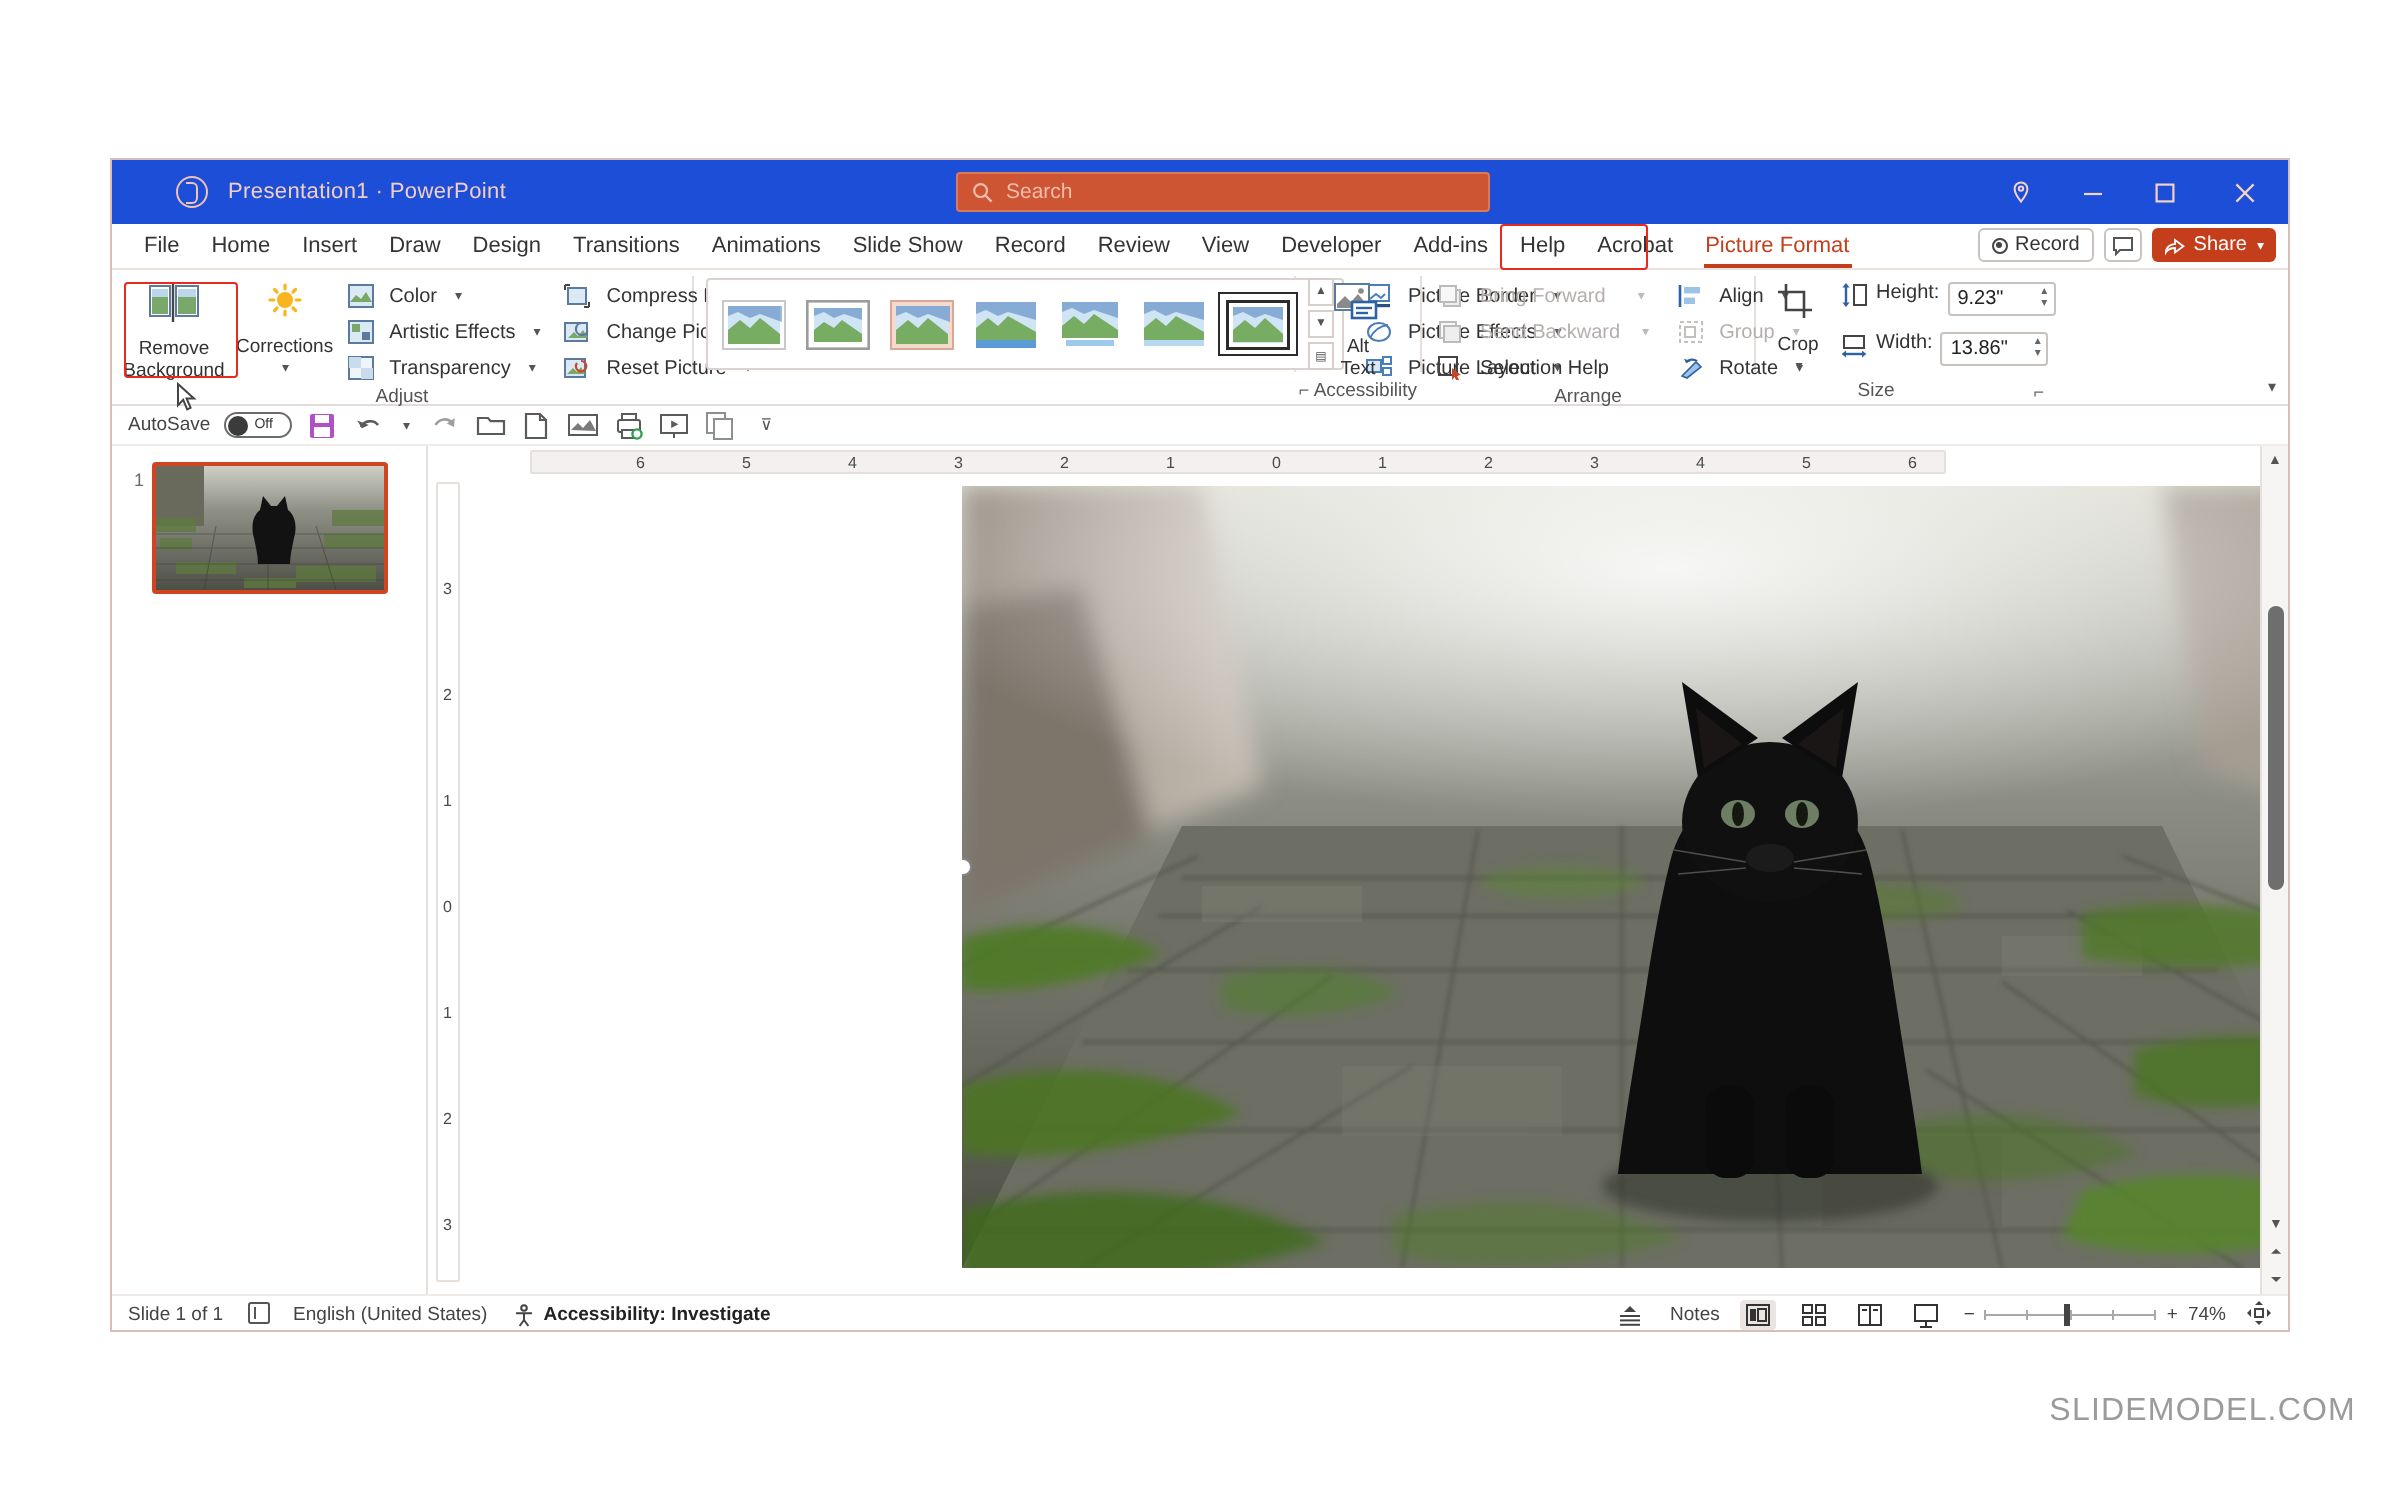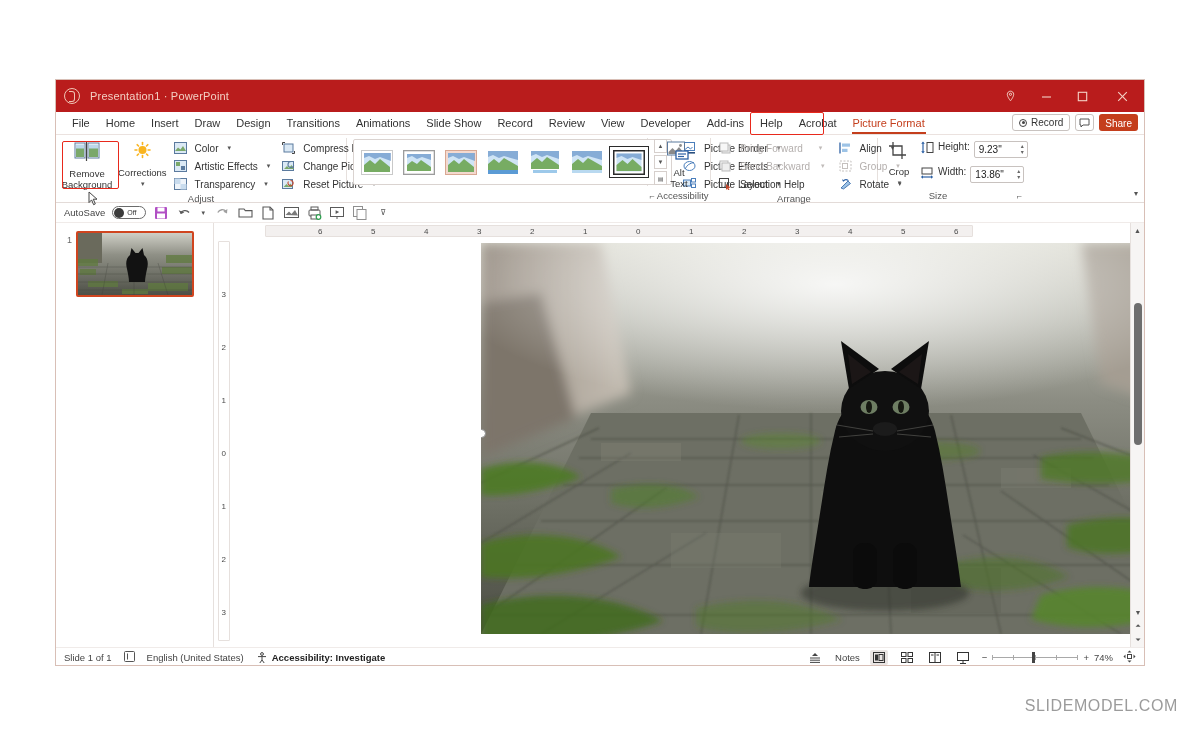--- a/index.html
+++ b/index.html
@@ -16,22 +16,22 @@
   .window {
     position: absolute; left: 55px; top: 79px;
     width: 1090px; height: 587px;
     background: #fff;
     border: 1px solid #d8bfb6;
     overflow: hidden;
   }
 
   
   .titlebar {
-    height: 32px; background: #b91c1c; position: relative;
-    display: flex; align-items: center;
+    height: 32px; background: #1d4ed8; position: relative;
+    display: flex; align-items: center; padding-left: 24px;
   }
   .ppt-logo {
     width: 16px; height: 16px; margin-left: 8px; margin-right: 10px;
     border: 1.4px solid #f0c4b4; border-radius: 50%;
     position: relative; flex: none;
   }
   .ppt-logo::after {
     content: ""; position: absolute; left: 4px; top: 2.2px;
     width: 5px; height: 9px; border: 1.4px solid #f0c4b4;
     border-radius: 0 3px 3px 0; border-left: none;
@@ -90,21 +90,21 @@
   }
   .rec-dot { width:8px; height:8px; border:1.3px solid #444; border-radius:50%; position:relative; }
   .rec-dot::after { content:""; position:absolute; left:1.7px; top:1.7px; width:3px; height:3px; background:#444; border-radius:50%; }
   .cmt-btn {
     width: 19px; height: 17px; border:1px solid #c9c3c0; border-radius:3px;
     display:flex; align-items:center; justify-content:center;
   }
   .share-btn {
     display:flex; align-items:center; gap:4px;
     background:#c43e1c; color:#fff; border-radius:3px;
-    height:17px; padding:0 6px; font-size:10px;flex-direction:column;
+    height:17px; padding:0 6px; font-size:10px;
   }
 
   
   .ribbon {
     height: 68px; background: #fff; position: relative;
     display: flex; border-bottom: 1px solid #e3dbd8;
   }
   .rgroup { position: relative; height: 68px; display: flex; flex-direction: column; }
   .rgroup-body { flex: 1; display: flex; align-items: flex-start; padding-top: 4px; }
   .rgroup-label {
@@ -266,20 +266,29 @@
 <body>
 
 <div class="page">
 
   <div class="window">
 
     <div class="titlebar">
       <div class="ppt-logo"></div>
       <div class="title-text">Presentation1  ·  PowerPoint</div>
 
+      <div class="searchbox">
+        <span class="search-ico">
+          <svg width="11" height="11" viewBox="0 0 11 11">
+              <circle cx="4.3" cy="4.3" r="3.2" fill="none" stroke="#f0bcab" stroke-width="1.1"></circle>
+              <line x1="6.7" y1="6.7" x2="9.8" y2="9.8" stroke="#f0bcab" stroke-width="1.1"></line>
+            </svg>
+        </span>
+        <span class="search-ph">Search</span>
+      </div>
 
       <div class="win-btns">
         <div class="win-btn">
           <svg width="11" height="12" viewBox="0 0 11 12">
               <path d="M5.5 1.2c-1.8 0-3.2 1.4-3.2 3.2 0 2.4 3.2 6.4 3.2 6.4s3.2-4 3.2-6.4c0-1.8-1.4-3.2-3.2-3.2z" fill="none" stroke="#f4d2c6" stroke-width="1"></path>
               <circle cx="5.5" cy="4.3" r="1.1" fill="none" stroke="#f4d2c6" stroke-width="1"></circle>
             </svg>
         </div>
         <div class="win-btn">
           <svg width="11" height="11" viewBox="0 0 11 11">

